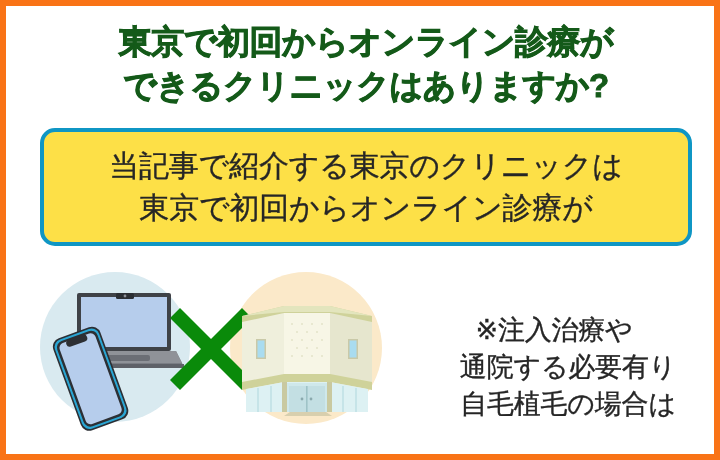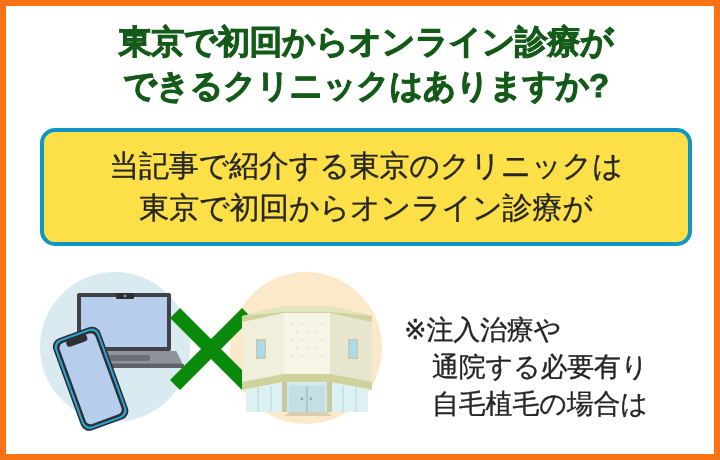--- a/index.html
+++ b/index.html
@@ -105,21 +105,21 @@
     position: absolute;
     left: 398px;
     top: 306px;
     width: 300px;
     color: #262626;
     font-size: 27px;
     line-height: 37px;
     letter-spacing: -0.2px;
     -webkit-text-stroke: 0.35px #262626;
   }
-  .note-line { display: block; white-space: nowrap; }
+  .note-line { display: block; white-space: nowrap; text-align: center; }
   .note-line.indented { padding-left: 28px; }
 </style>
 </head>
 <body>
 
 <div class="frame">
 
   <div class="title-block">
     <span class="title-line">東京で初回からオンライン診療が</span>
     <span class="title-line">できるクリニックはありますか?</span>

